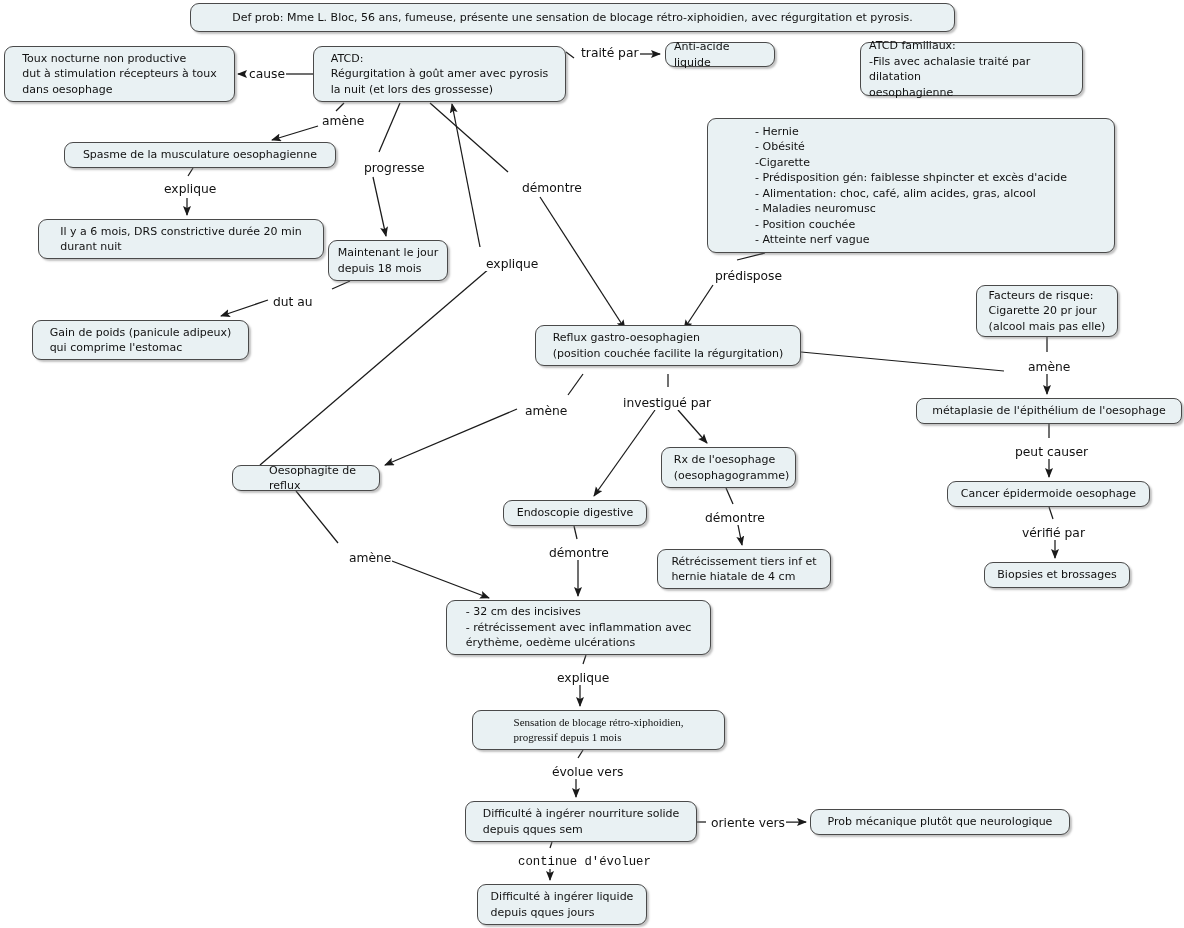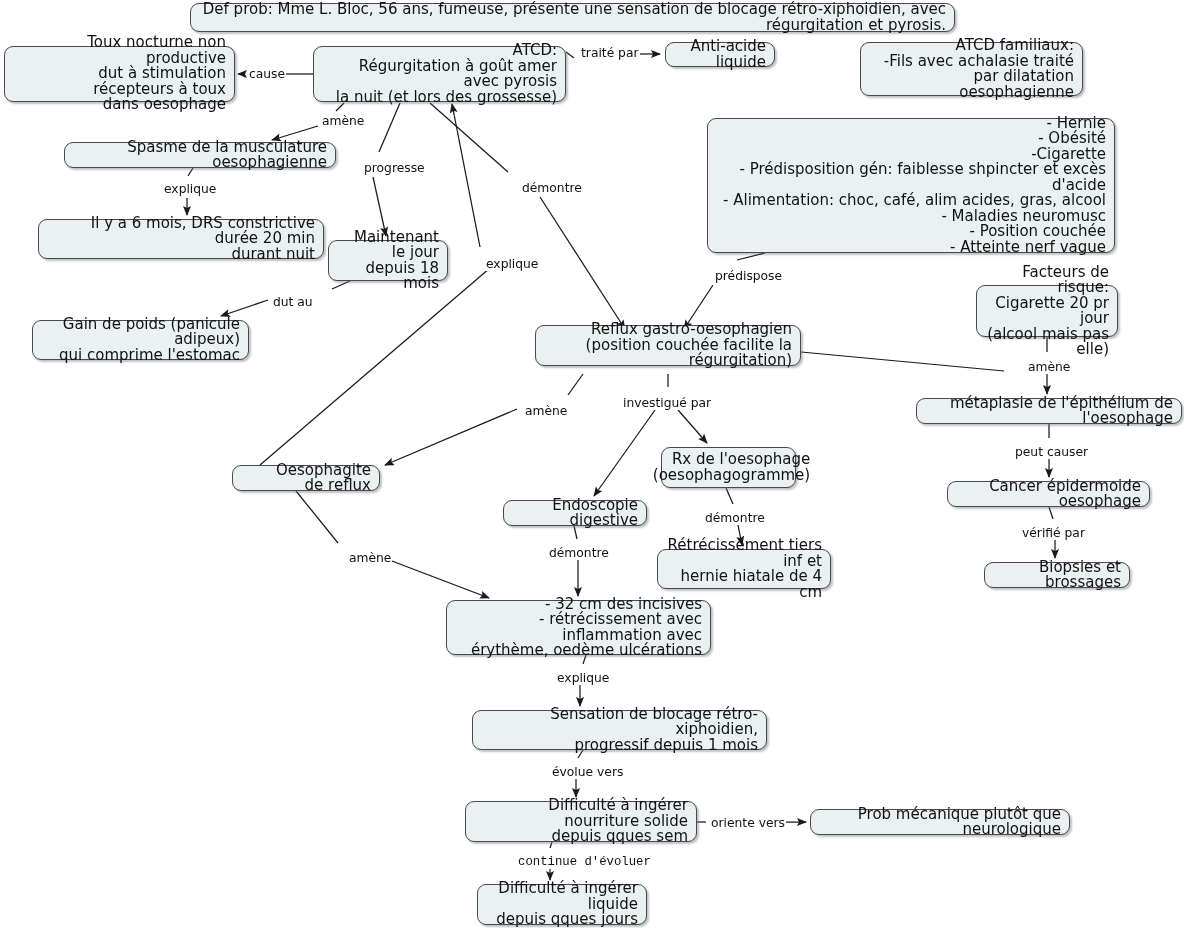--- a/index.html
+++ b/index.html
@@ -27,23 +27,23 @@
     height: 928px;
     pointer-events: none;
   }
   .node {
     position: absolute;
     box-sizing: border-box;
     background: #e9f1f3;
     border: 1.4px solid #4a4a4a;
     border-radius: 9px;
     color: #111111;
-    font-size: 15px;
+    font-size: 11px;
     line-height: 15.5px;
-    text-align: right;
+    text-align: left;
     display: flex;
     align-items: center;
     justify-content: center;
     padding: 3px 8px;
     box-shadow: 2px 2px 2px rgba(120,120,120,0.45);
     white-space: pre-line;
   }
   .edge-label {
     position: absolute;
     font-size: 12.3px;
@@ -161,33 +161,33 @@
 durant nuit</div>
       <div class="node" style="left: 328px; top: 240px; width: 120px; height: 41px;">Maintenant le jour
 depuis 18 mois</div>
       <div class="node" style="left: 32px; top: 320px; width: 217px; height: 40px;">Gain de poids (panicule adipeux)
 qui comprime l'estomac</div>
       <div class="node" style="left: 976px; top: 285px; width: 142px; height: 52px;">Facteurs de risque:
 Cigarette 20 pr jour
 (alcool mais pas elle)</div>
       <div class="node" style="left: 535px; top: 325px; width: 266px; height: 41px;">Reflux gastro-oesophagien
 (position couchée facilite la régurgitation)</div>
-      <div class="node" style="left: 916px; top: 398px; width: 266px; height: 26px;">métaplasie de l'épithélium de l'oesophage</div>
+      <div class="node" style="left: 916px; top: 398px; width: 266px; height: 26px; border-radius: 8px;">métaplasie de l'épithélium de l'oesophage</div>
       <div class="node" style="left: 232px; top: 465px; width: 148px; height: 26px; padding-left: 36px;">Oesophagite de reflux</div>
       <div class="node" style="left: 661px; top: 447px; width: 135px; height: 41px; padding-left: 14px;">Rx de l'oesophage
 (oesophagogramme)</div>
       <div class="node" style="left: 503px; top: 500px; width: 144px; height: 26px;">Endoscopie digestive</div>
       <div class="node" style="left: 947px; top: 481px; width: 203px; height: 26px;">Cancer épidermoide oesophage</div>
       <div class="node" style="left: 657px; top: 549px; width: 174px; height: 40px;">Rétrécissement tiers inf et
 hernie hiatale de 4 cm</div>
       <div class="node" style="left: 984px; top: 562px; width: 146px; height: 26px;">Biopsies et brossages</div>
       <div class="node" style="left: 446px; top: 600px; width: 265px; height: 55px;">- 32 cm des incisives
 - rétrécissement avec inflammation avec
 érythème, oedème ulcérations</div>
-      <div class="node" style="left: 472px; top: 710px; width: 295px; height: 40px;">Sensation de blocage  rétro-xiphoidien,
+      <div class="node" style="left: 472px; top: 710px; width: 253px; height: 40px; font-family: Liberation Serif, serif;">Sensation de blocage  rétro-xiphoidien,
 progressif depuis 1 mois</div>
       <div class="node" style="left: 465px; top: 801px; width: 232px; height: 41px;">Difficulté à ingérer nourriture solide
 depuis qques sem</div>
       <div class="node" style="left: 810px; top: 809px; width: 260px; height: 26px;">Prob mécanique plutôt que neurologique</div>
       <div class="node" style="left: 477px; top: 884px; width: 170px; height: 41px;">Difficulté à ingérer liquide
 depuis qques jours</div>
     </div>
   <div id="labels">
       <div class="edge-label" style="left: 248px; top: 67px;">cause</div>
       <div class="edge-label" style="left: 580px; top: 46px;">traité par</div>

